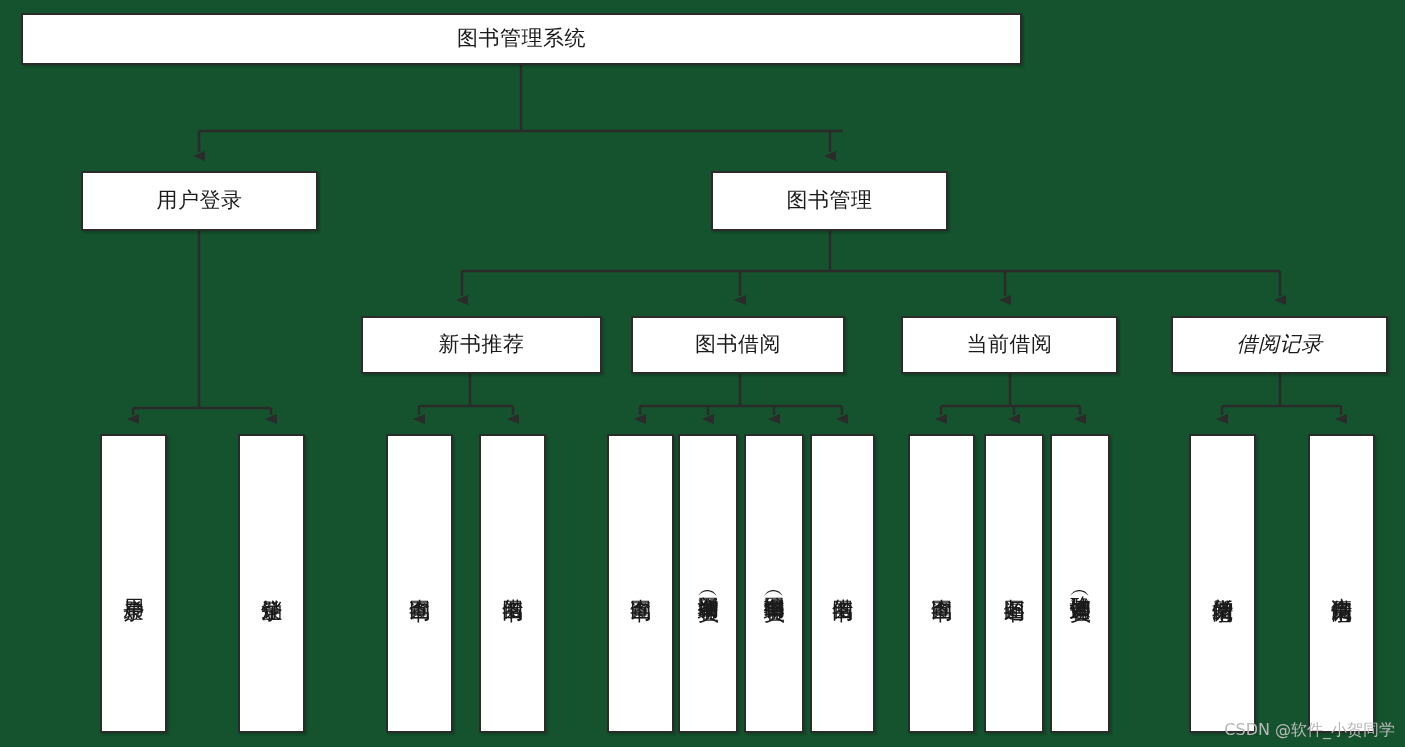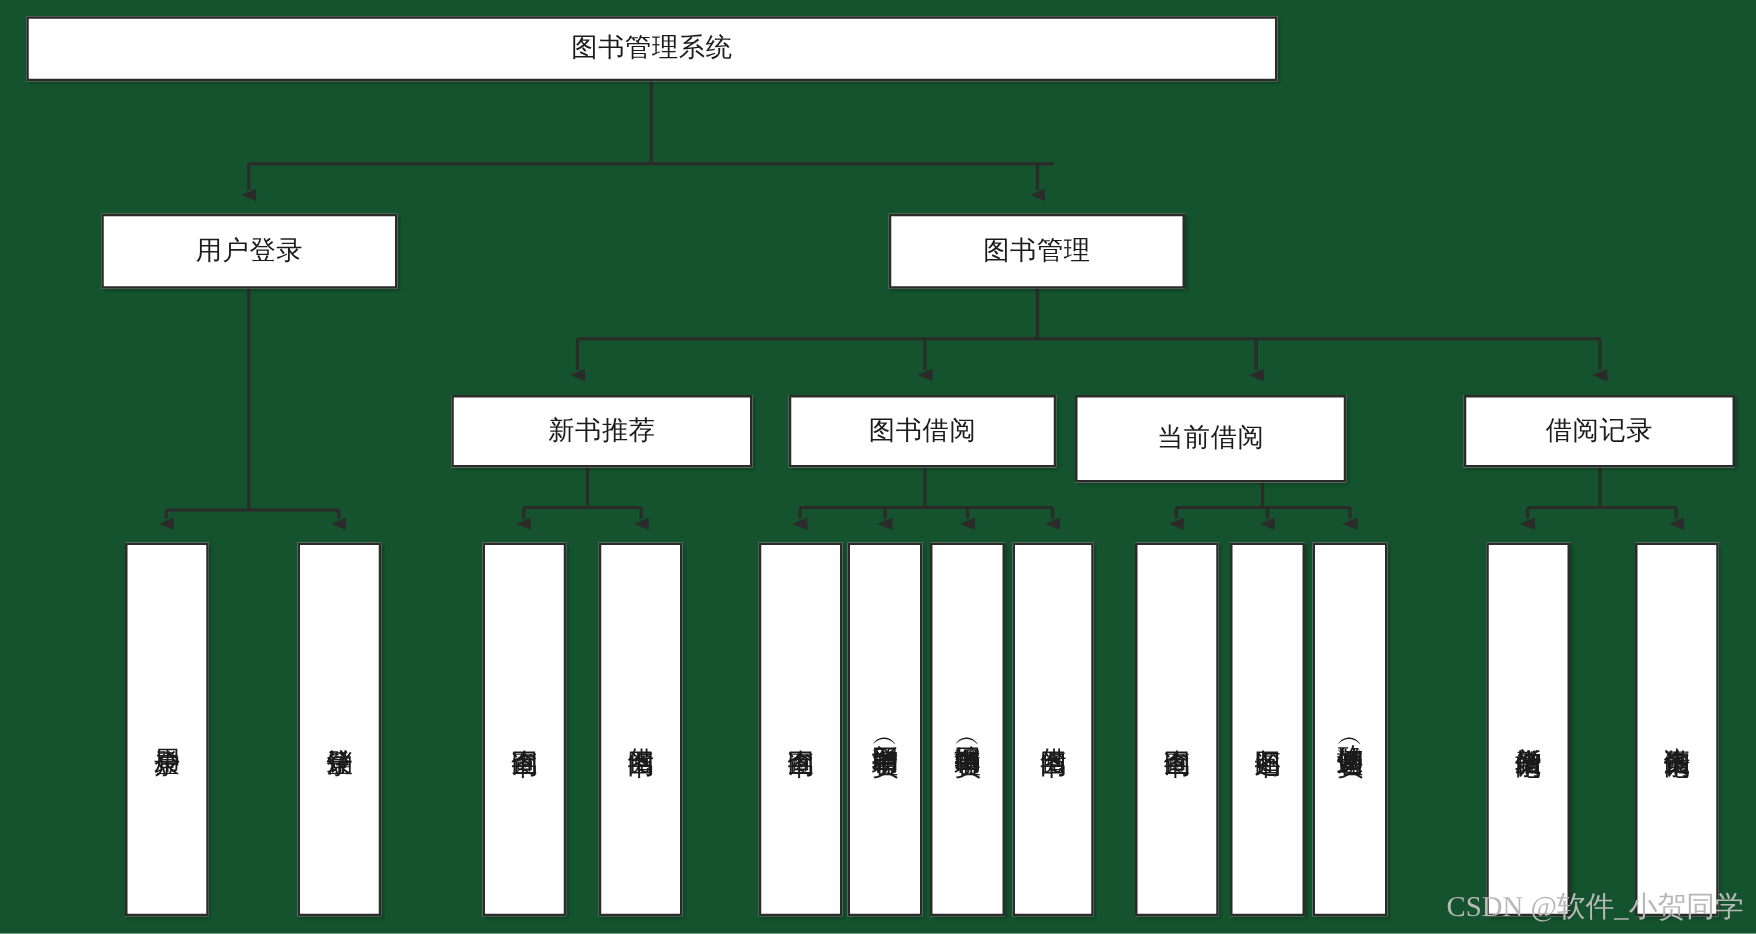--- a/index.html
+++ b/index.html
@@ -52,26 +52,25 @@
     font-size: 21px;
     line-height: 1.35;
     letter-spacing: 1px;
     white-space: nowrap;
     max-height: 100%;
   }
   #watermark {
     position: absolute;
     right: 10px;
     bottom: 6px;
-    font-size: 23px;
+    font-size: 16px;
     color: #b8b8b8;
     z-index: 5;
     white-space: nowrap;
     pointer-events: none;
-    font-family: Liberation Serif, serif;
   }
 </style>
 </head>
 <body>
 
 <div id="canvas">
 
   <svg id="svg-layer" viewBox="0 0 1405 747" xmlns="http://www.w3.org/2000/svg">
     <defs>
       <marker id="arrow" markerWidth="10" markerHeight="12" refX="1" refY="6" orient="auto" markerUnits="userSpaceOnUse">
@@ -132,24 +131,24 @@
   <div class="node" style="left: 711px; top: 171px; width: 237px; height: 60px;">
     <span class="label">图书管理</span>
   </div>
 
   <div class="node" style="left: 361px; top: 316px; width: 241px; height: 58px;">
     <span class="label">新书推荐</span>
   </div>
   <div class="node" style="left: 631px; top: 316px; width: 214px; height: 58px;">
     <span class="label">图书借阅</span>
   </div>
-  <div class="node" style="left: 860px; top: 316px; width: 217px; height: 70px;">
+  <div class="node" style="left: 901px; top: 316px; width: 217px; height: 58px;">
     <span class="label">当前借阅</span>
   </div>
-  <div class="node" style="left: 1171px; top: 316px; width: 217px; height: 58px;">
+  <div class="node" style="left: 1171px; top: 316px; width: 217px; height: 58px; font-style: italic;">
     <span class="label">借阅记录</span>
   </div>
 
   <div class="node vertical" style="left: 100px; top: 434px; width: 67px; height: 299px;">
     <span class="label">用户登录</span>
   </div>
   <div class="node vertical" style="left: 238px; top: 434px; width: 67px; height: 299px;">
     <span class="label">注销登录</span>
   </div>
   <div class="node vertical" style="left: 386px; top: 434px; width: 67px; height: 299px;">

